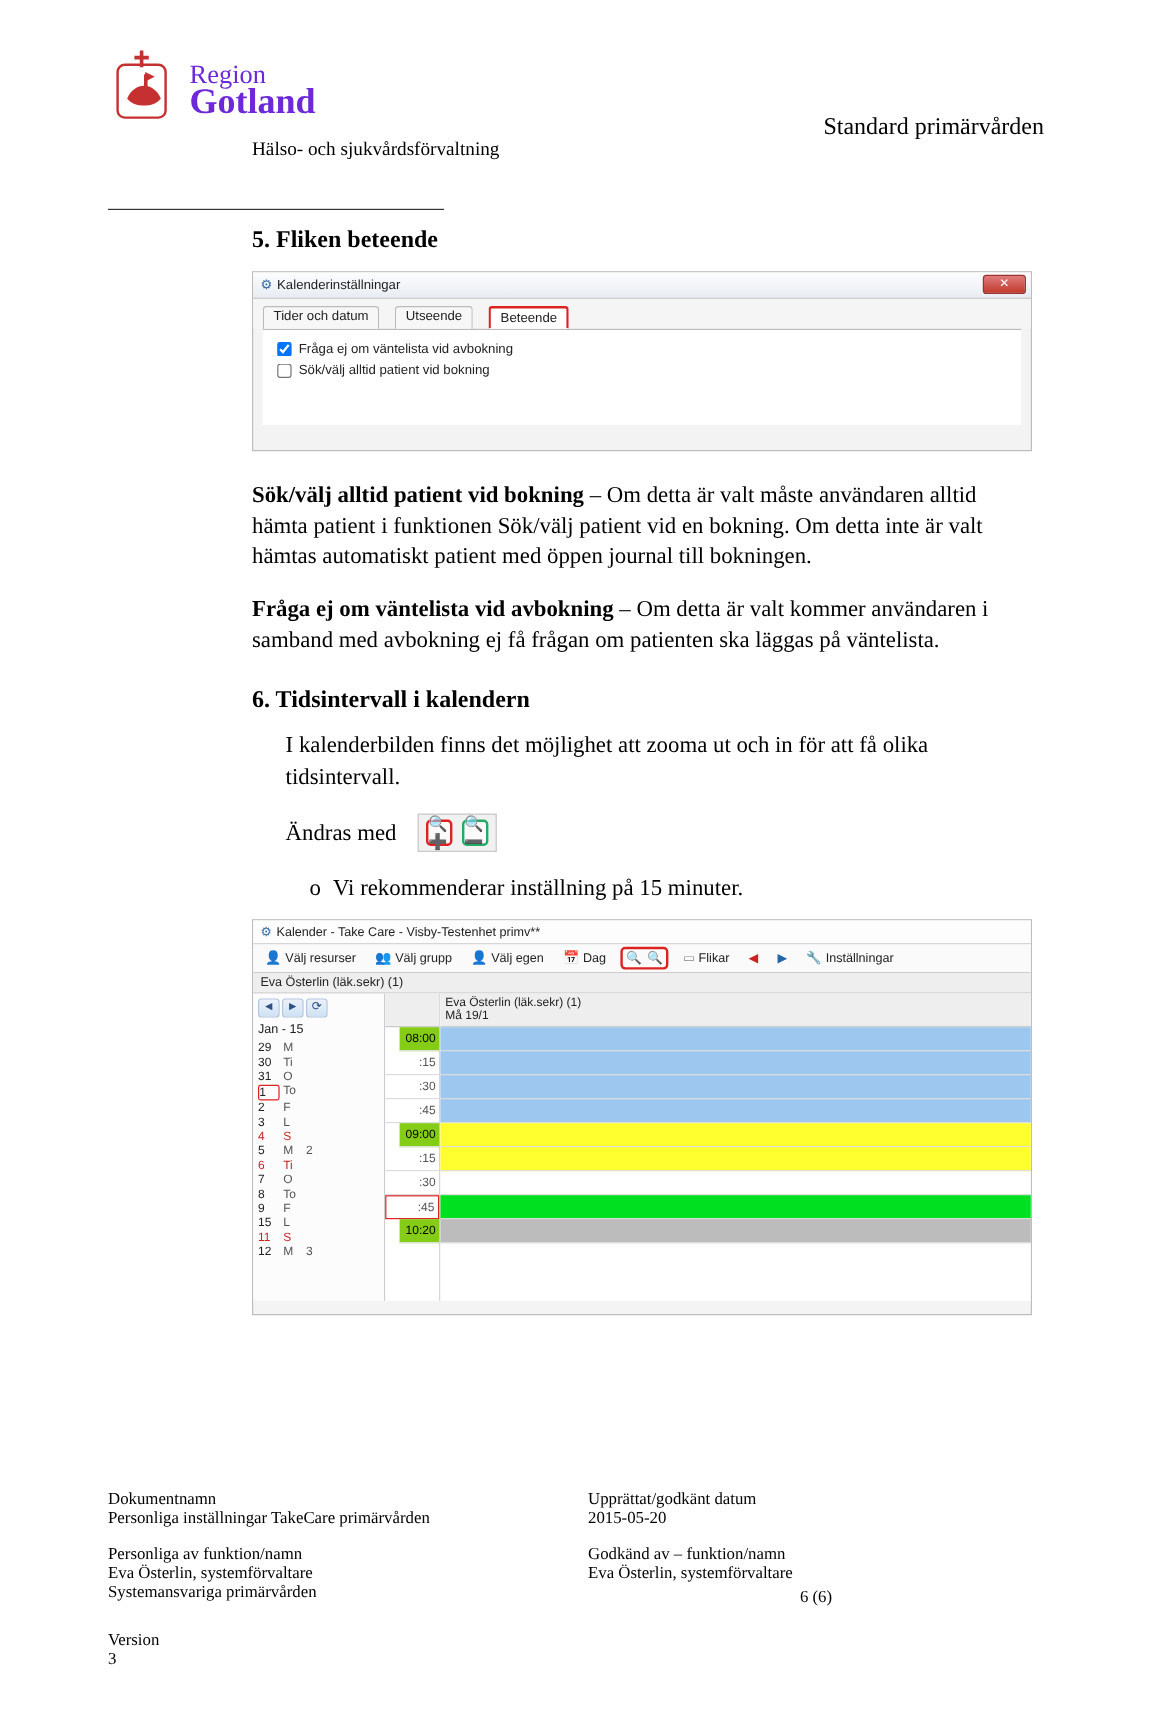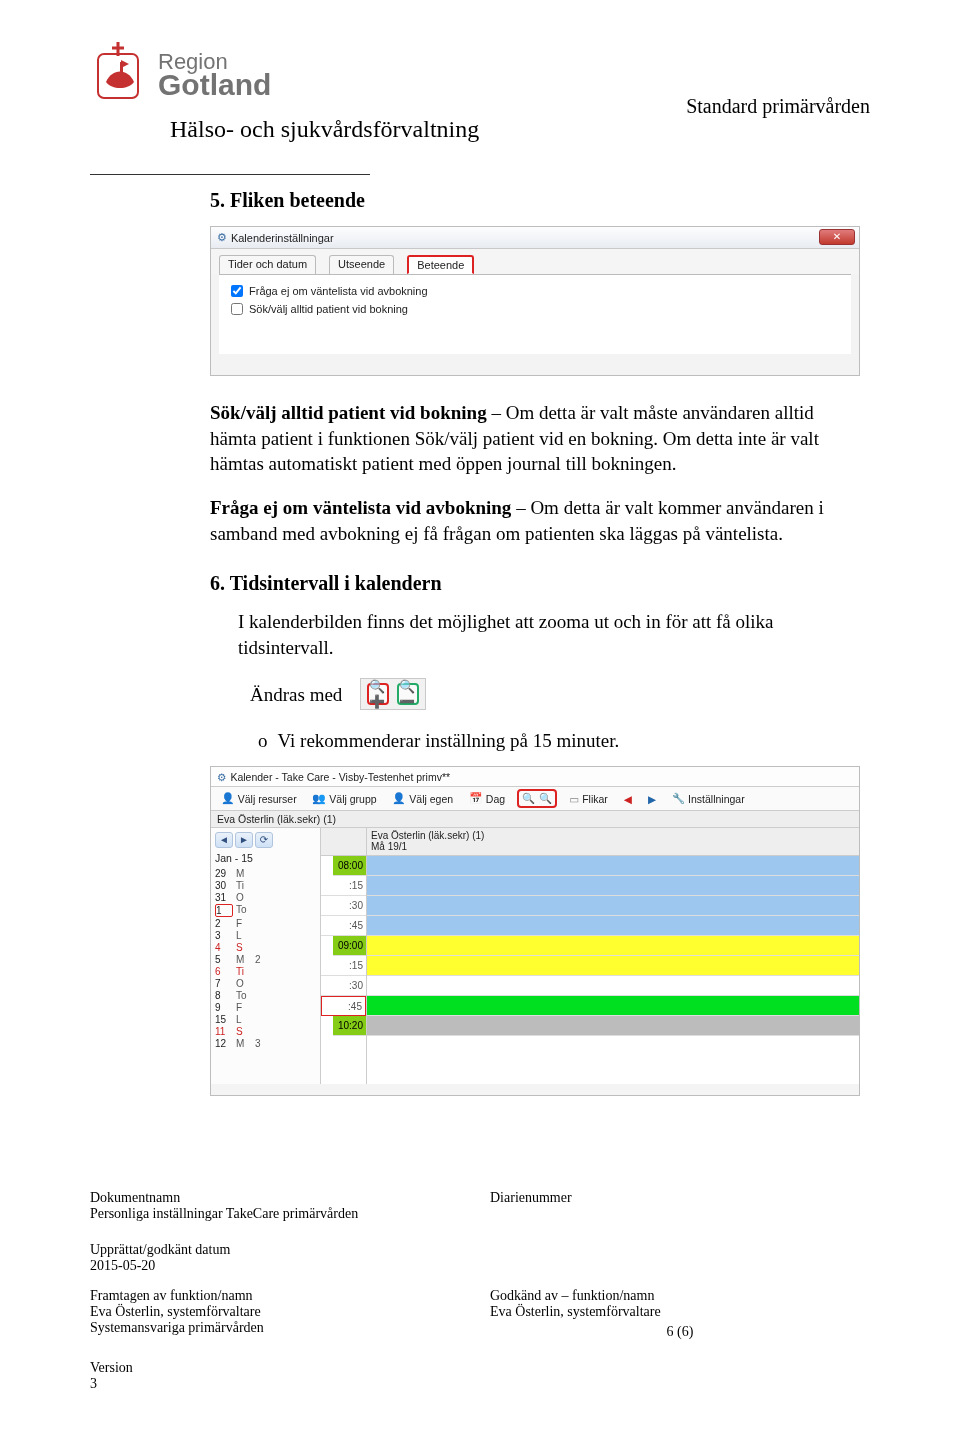--- a/index.html
+++ b/index.html
@@ -15,37 +15,37 @@
   .header-area {
     position: relative;
     height: 130px;
   }
   .logo-block {
     display: flex;
     align-items: center;
     gap: 8px;
   }
   .logo-text {
-    font-family: Liberation Sans, sans-serif;
+    font-family: Liberation Serif, serif;
     font-size: 28px;
-    color: #737373;
+    color: #6d28d9;
     line-height: 0.9;
   }
   .logo-text .l1 { font-size: 22px; }
   .logo-text .l2 { font-size: 30px; font-weight: bold; }
   .doc-header-right {
     position: absolute;
     right: 0;
     top: 55px;
     font-size: 20px;
   }
   .dept-line {
     margin-top: 6px;
-    margin-left: 80px;
-    font-size: 24px;
+    margin-left: 120px;
+    font-size: 16px;
   }
   .hr {
     border: none;
     border-top: 1px solid #333;
     margin: 4px 0 14px 0px;
     width: 280px;
   }
   .content {
     margin-left: 120px;
     margin-right: 10px;
@@ -318,21 +318,21 @@
   <div class="para">
     <b>Sök/välj alltid patient vid bokning</b><span> – Om detta är valt måste användaren alltid hämta patient i funktionen Sök/välj patient vid en bokning. Om detta inte är valt hämtas automatiskt patient med öppen journal till bokningen.</span>
   </div>
   <div class="para">
     <b>Fråga ej om väntelista vid avbokning</b><span> – Om detta är valt kommer användaren i samband med avbokning ej få frågan om patienten ska läggas på väntelista.</span>
   </div>
 
   <div class="numbered" style="margin-top:26px">6.  Tidsintervall i kalendern</div>
   <div class="para" style="margin-left:28px">I kalenderbilden finns det möjlighet att zooma ut och in för att få olika tidsintervall.</div>
 
-  <div class="inline-row" style="margin-left:40px">
+  <div class="inline-row" style="margin-left:28px">
     <span class="para" style="margin:0">Ändras med</span>
     <div class="zoom-chip">
       <div class="mag">🔍➕</div>
       <div class="mag minus">🔍➖</div>
     </div>
   </div>
 
   <div class="sub-bullet">
     <span class="o">o</span><span>Vi rekommenderar inställning på 15 minuter.</span>
   </div>
@@ -467,31 +467,27 @@
 
 </div>
 
 <div class="footer">
   <div class="row1">
     <div>
       <div class="label">Dokumentnamn</div>
       <div class="val">Personliga inställningar TakeCare primärvården</div>
     </div>
     <div>
-      <div class="label">Diarienummer</div>
-      <div class="val"></div>
-    </div>
-    <div>
       <div class="label">Upprättat/godkänt datum</div>
       <div class="val">2015-05-20</div>
     </div>
   </div>
   <div class="row2">
     <div>
-      <div class="label">Framtagen av funktion/namn</div>
+      <div class="label">Personliga av funktion/namn</div>
       <div class="val">Eva Österlin, systemförvaltare</div>
       <div class="val">Systemansvariga primärvården</div>
     </div>
     <div>
       <div class="label">Godkänd av – funktion/namn</div>
       <div class="val">Eva Österlin, systemförvaltare</div>
       <div class="page">6 (6)</div>
     </div>
     <div>
       <div class="label">Version</div>

